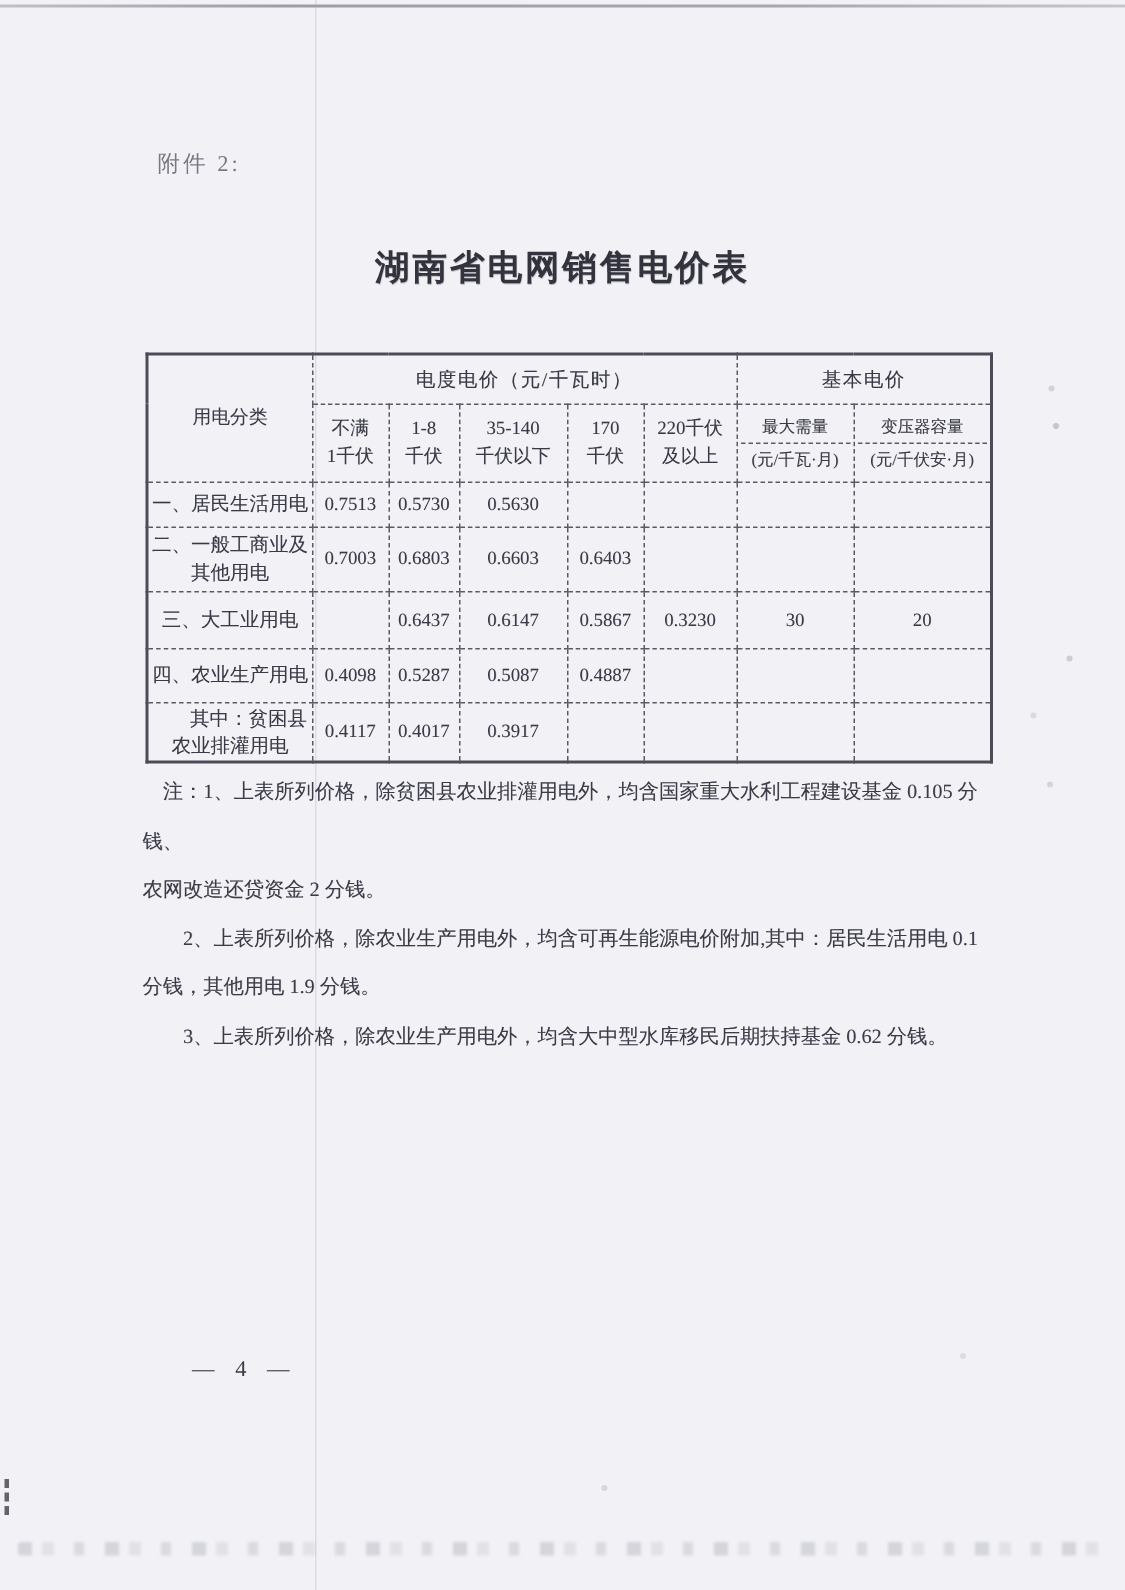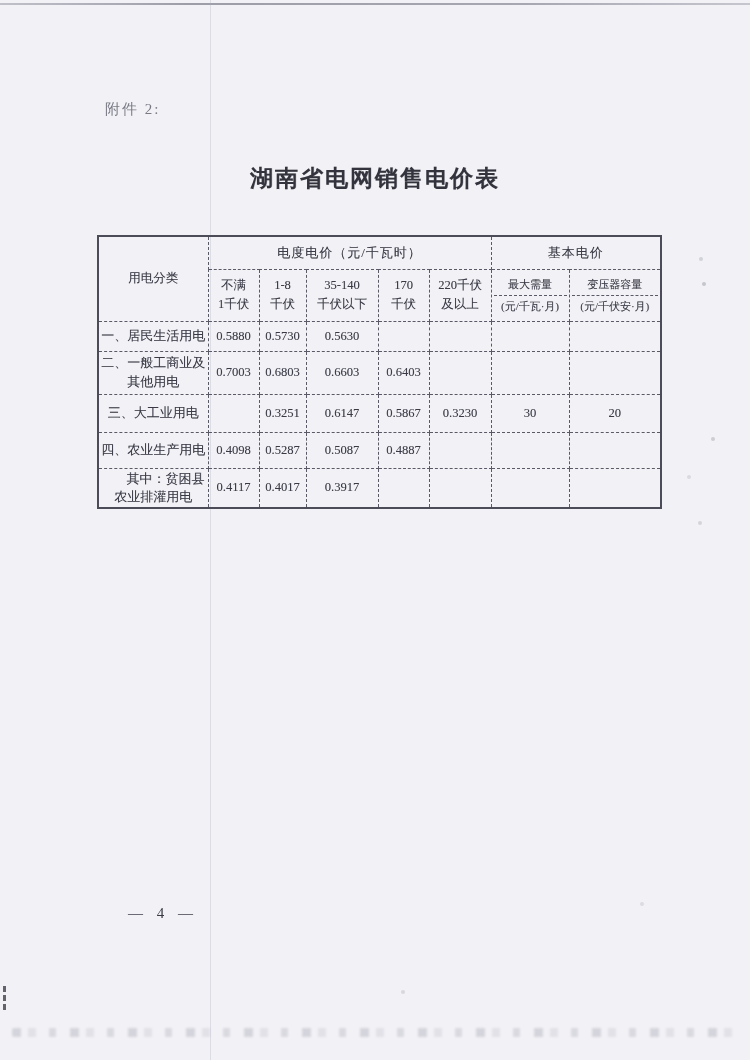--- a/index.html
+++ b/index.html
@@ -89,21 +89,21 @@
           <div class="sub-unit">(元/千瓦·月)</div>
         </td>
         <td>
           <div class="sub-name">变压器容量</div>
           <div class="sub-unit">(元/千伏安·月)</div>
         </td>
       </tr>
 
       <tr class="h30">
         <td class="rlabel">一、居民生活用电</td>
-        <td>0.5880</td>
+        <td>0.7513</td>
         <td>0.5730</td>
         <td>0.5630</td>
         <td></td>
         <td></td>
         <td></td>
         <td></td>
       </tr>
       <tr class="h43">
         <td class="rlabel">二、一般工商业及
 其他用电</td>
@@ -111,21 +111,21 @@
         <td>0.6803</td>
         <td>0.6603</td>
         <td>0.6403</td>
         <td></td>
         <td></td>
         <td></td>
       </tr>
       <tr class="h38">
         <td class="rlabel">三、大工业用电</td>
         <td></td>
-        <td>0.3251</td>
+        <td>0.6437</td>
         <td>0.6147</td>
         <td>0.5867</td>
         <td>0.3230</td>
         <td>30</td>
         <td>20</td>
       </tr>
       <tr class="h36">
         <td class="rlabel">四、农业生产用电</td>
         <td>0.4098</td>
         <td>0.5287</td>
@@ -142,19 +142,26 @@
         <td>0.4017</td>
         <td>0.3917</td>
         <td></td>
         <td></td>
         <td></td>
         <td></td>
       </tr>
     </tbody>
   </table>
 
+  <div class="notes">
+    <p class="n1">注：1、上表所列价格，除贫困县农业排灌用电外，均含国家重大水利工程建设基金 0.105 分钱、
+农网改造还贷资金 2 分钱。</p>
+    <p class="n2">2、上表所列价格，除农业生产用电外，均含可再生能源电价附加,其中：居民生活用电 0.1
+分钱，其他用电 1.9 分钱。</p>
+    <p class="n2">3、上表所列价格，除农业生产用电外，均含大中型水库移民后期扶持基金 0.62 分钱。</p>
+  </div>
 
   <div class="pageno">— 4 —</div>
 
   <div class="noise-band"></div>
   <div class="edge-mark"></div>
   <div class="speckles"></div>
 </div>
 
 </body></html>

